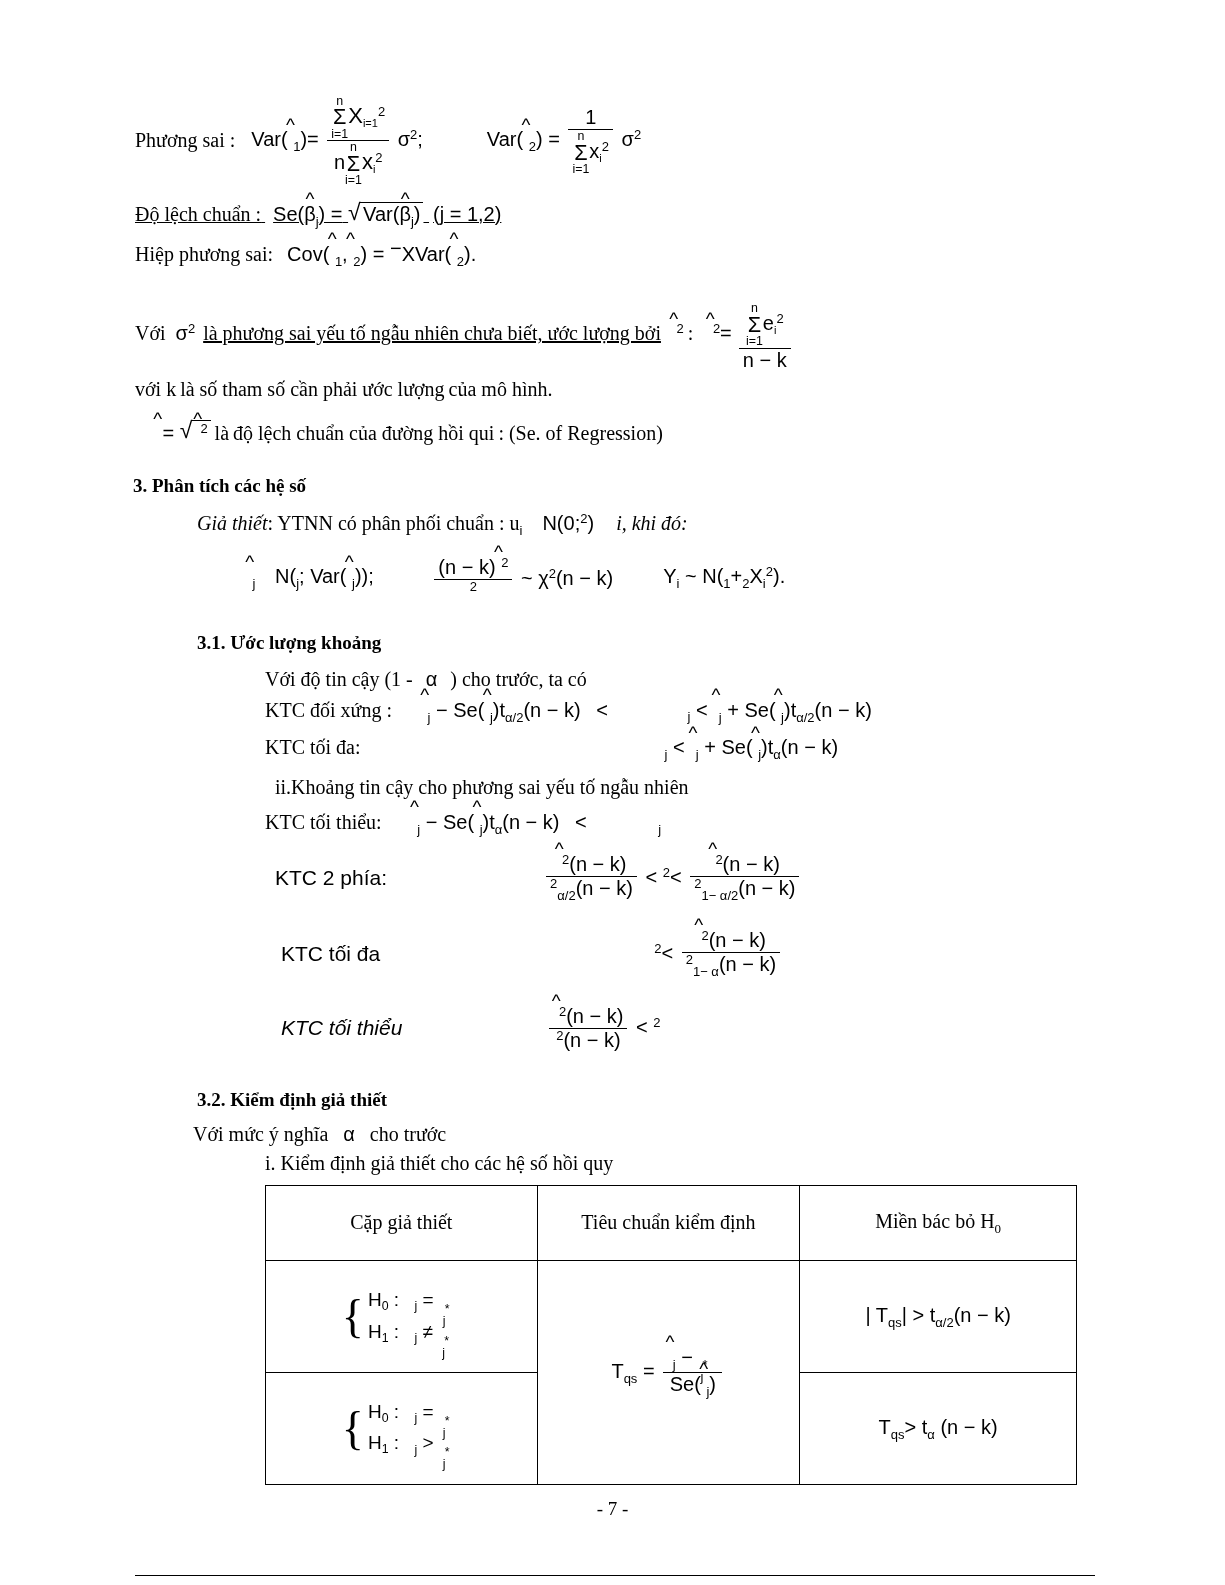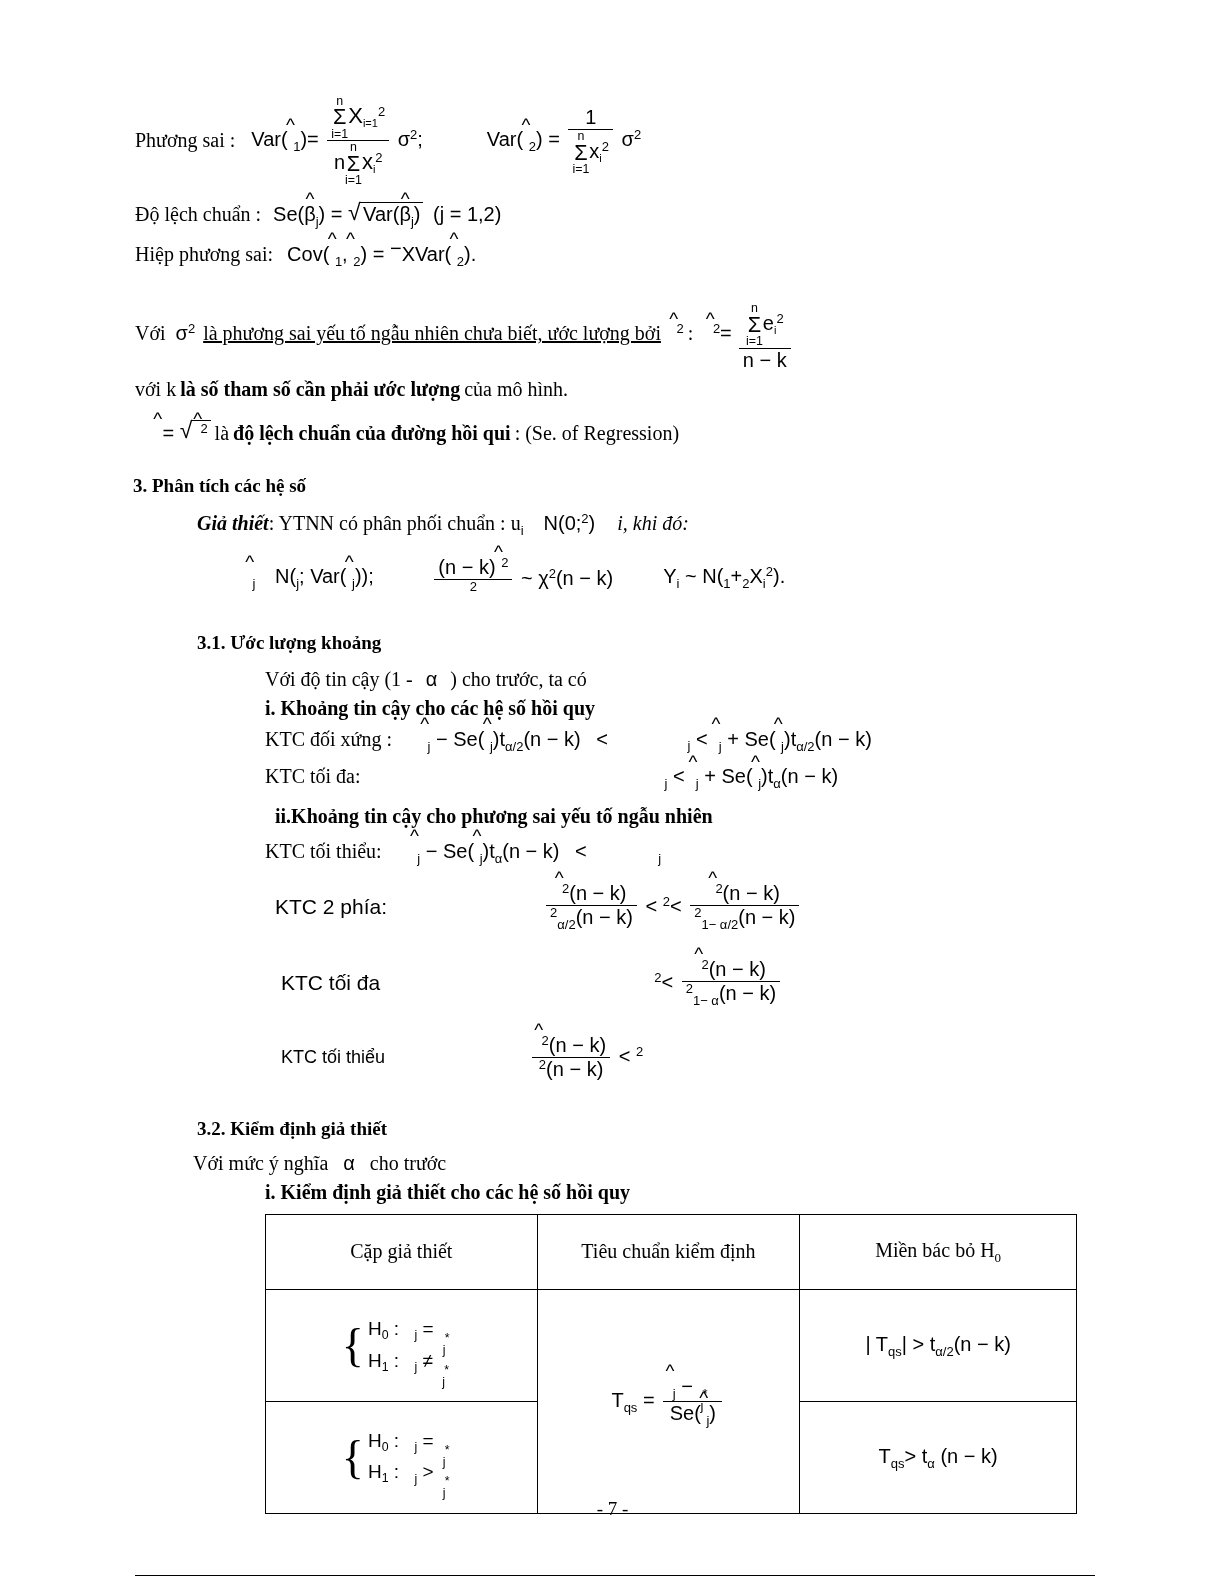--- a/index.html
+++ b/index.html
@@ -15,21 +15,21 @@
     font-family: "Liberation Serif", serif;
     color: #000000;
     overflow: hidden;
   }
   .doc {
     position: absolute;
     left: 135px;
     top: 95px;
     width: 960px;
   }
-  .b { font-weight: bold; }
+  .b { font-weight: normal; }
   .i { font-style: italic; }
   .sub { font-size: 0.65em; vertical-align: -0.35em; }
   .sup { font-size: 0.65em; vertical-align: 0.55em; }
   .hat { position: relative; display: inline-block; }
   .hat::before {
     content: "^";
     position: absolute;
     top: -0.72em;
     left: 50%;
     transform: translateX(-50%);
@@ -180,21 +180,21 @@
               <span class="top">n</span>
               <span class="sym">Σ</span>
               <span class="bot">i=1</span>
             </span><span style="font-size:20px;">x</span><span class="sub" style="font-size:11px;">i</span><span class="sup">2</span>
           </span>
         </span>
         <span>σ</span><span class="sup">2</span>
       </span>
     </div>
 
-    <div class="row" style="margin-top:14px;">
+    <div class="row" style="margin-top:14px;text-decoration:underline;">
       <span class="body-txt">Độ lệch chuẩn :</span>
       <span class="math" style="margin-left:8px;">
         <span>Se(</span><span class="hat">β</span><span class="sub">j</span><span>) =</span>
         <span class="sqrt"><span class="rad"><span>Var(</span><span class="hat">β</span><span class="sub">j</span>)</span></span>
         <span style="margin-left:4px;">(j = 1,2)</span>
       </span>
     </div>
 
     <div class="row" style="margin-top:14px;">
       <span class="body-txt">Hiệp phương sai:</span>
@@ -269,21 +269,20 @@
     </div>
 
     <div class="h-sub" style="margin-top:26px; margin-left:62px;">3.1. Ước lượng khoảng</div>
 
     <div class="row body-txt" style="margin-top:14px; margin-left:130px;">
       <span>Với độ tin cậy (1 -</span>
       <span class="math" style="margin:0 8px;">α</span>
       <span>) cho trước, ta có</span>
     </div>
 
-    <div class="row body-txt b" style="margin-top:6px; margin-left:130px;">i. Khoảng tin cậy cho các hệ số hồi quy</div>
 
     <div class="row" style="margin-top:8px; margin-left:130px;">
       <span class="body-txt">KTC đối xứng :</span>
       <span class="math" style="margin-left:26px;">
         <span class="hat">&nbsp;</span><span class="sub">j</span>
         <span>−</span>
         <span>Se(</span><span class="hat">&nbsp;</span><span class="sub">j</span><span>)</span><span>t</span><span class="sub">α/2</span><span>(n − k)</span>
         <span style="margin-left:10px;">&lt;</span>
         <span style="margin-left:74px;" class="sub">j</span>
         <span>&lt;</span>
@@ -338,21 +337,21 @@
       <span class="math" style="display:inline-block; vertical-align:middle; margin-left:270px;">
         <span class="sup">2</span><span>&lt;</span>
         <span class="frac">
           <span class="num"><span class="hat">&nbsp;</span><span class="sup">2</span><span>(n − k)</span></span>
           <span class="den"><span class="sup">2</span><span class="sub">1− α</span><span>(n − k)</span></span>
         </span>
       </span>
     </div>
 
     <div class="row" style="margin-top:12px; margin-left:146px; height:64px;">
-      <span class="math" style="display:inline-block; vertical-align:middle; font-size:18px;">KTC tối thiểu</span>
+      <span class="math" style="display:inline-block; vertical-align:middle; font-size:21px;font-style:italic;">KTC tối thiểu</span>
       <span class="math" style="display:inline-block; vertical-align:middle; margin-left:140px;">
         <span class="frac">
           <span class="num"><span class="hat">&nbsp;</span><span class="sup">2</span><span>(n − k)</span></span>
           <span class="den"><span class="sup">2</span><span>(n − k)</span></span>
         </span>
         <span>&lt;</span>
         <span class="sup">2</span>
       </span>
     </div>
 

